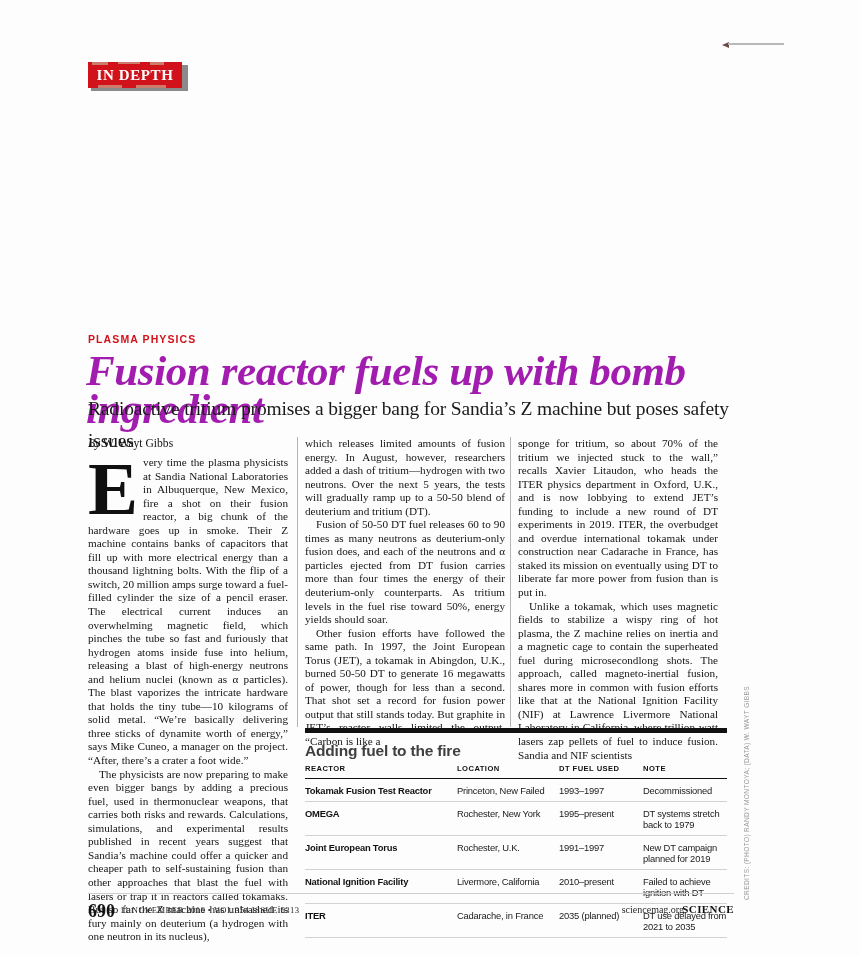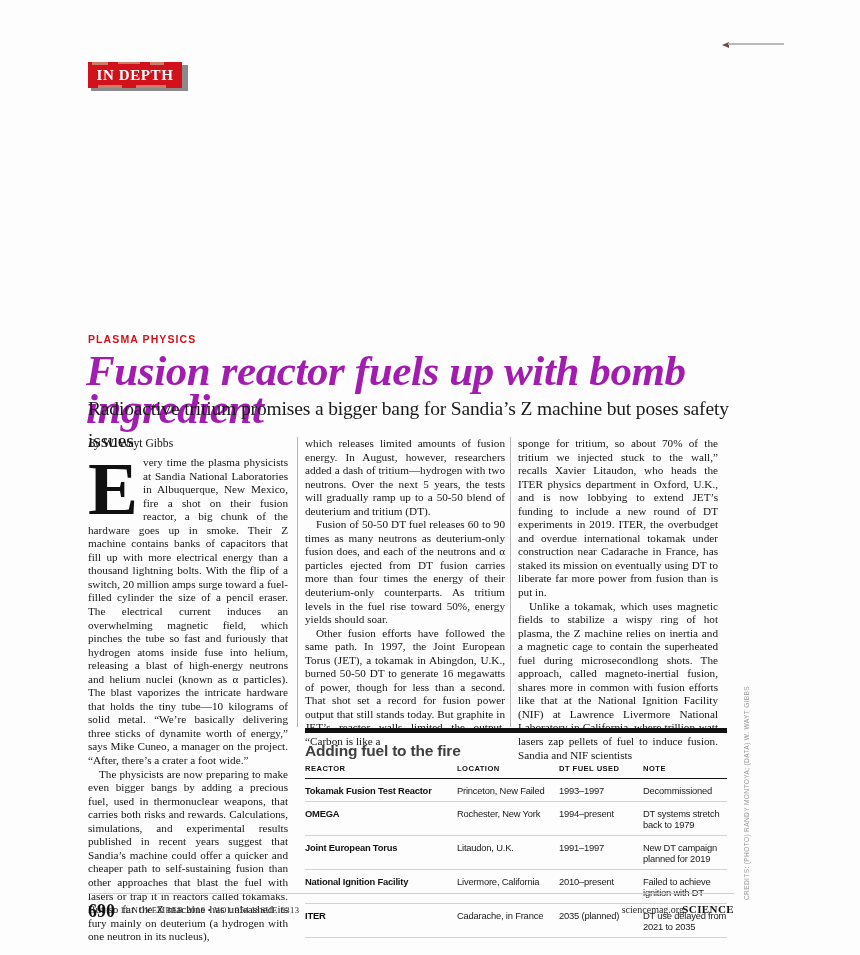--- a/index.html
+++ b/index.html
@@ -359,26 +359,26 @@
       <tbody>
         <tr>
           <td class="r">Tokamak Fusion Test Reactor</td>
           <td>Princeton, New Failed</td>
           <td>1993–1997</td>
           <td>Decommissioned</td>
         </tr>
         <tr>
           <td class="r">OMEGA</td>
           <td>Rochester, New York</td>
-          <td>1994–present</td>
+          <td>1995–present</td>
           <td>DT systems stretch back to 1979</td>
         </tr>
         <tr>
           <td class="r">Joint European Torus</td>
-          <td>Litaudon, U.K.</td>
+          <td>Rochester, U.K.</td>
           <td>1991–1997</td>
           <td>New DT campaign planned for 2019</td>
         </tr>
         <tr>
           <td class="r">National Ignition Facility</td>
           <td>Livermore, California</td>
           <td>2010–present</td>
           <td>Failed to achieve ignition with DT</td>
         </tr>
         <tr>

